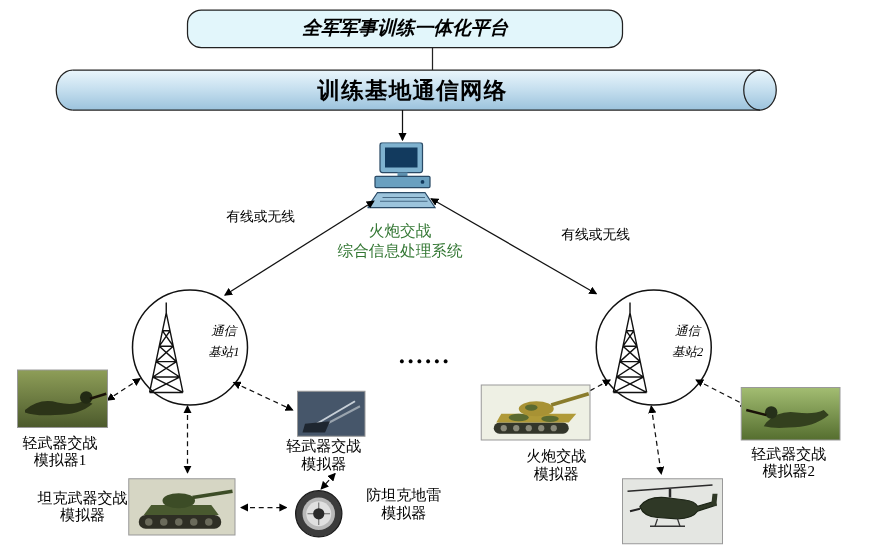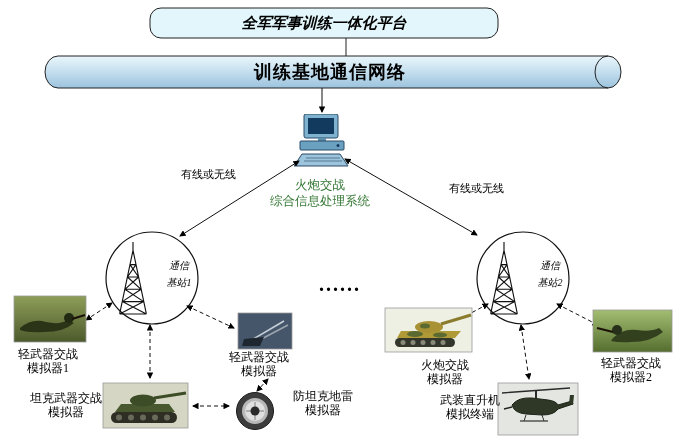--- a/index.html
+++ b/index.html
@@ -207,23 +207,19 @@
   <div class="t sim" style="left:290px;top:389px;width:66px;">
     <span>防坦克地雷</span>
     <span>模拟器</span>
   </div>
 
   <div class="t sim" style="left:416px;top:358px;width:58px;">
     <span>火炮交战</span>
     <span>模拟器</span>
   </div>
 
-  <div class="t sim" style="left:440px;top:393px;width:60px;">
-    <span>武装直升机</span>
-    <span>模拟终端</span>
-  </div>
 
   <div class="t sim" style="left:596px;top:356px;width:70px;">
     <span>轻武器交战</span>
     <span>模拟器2</span>
   </div>
 
 </div>
 
 </body></html>

